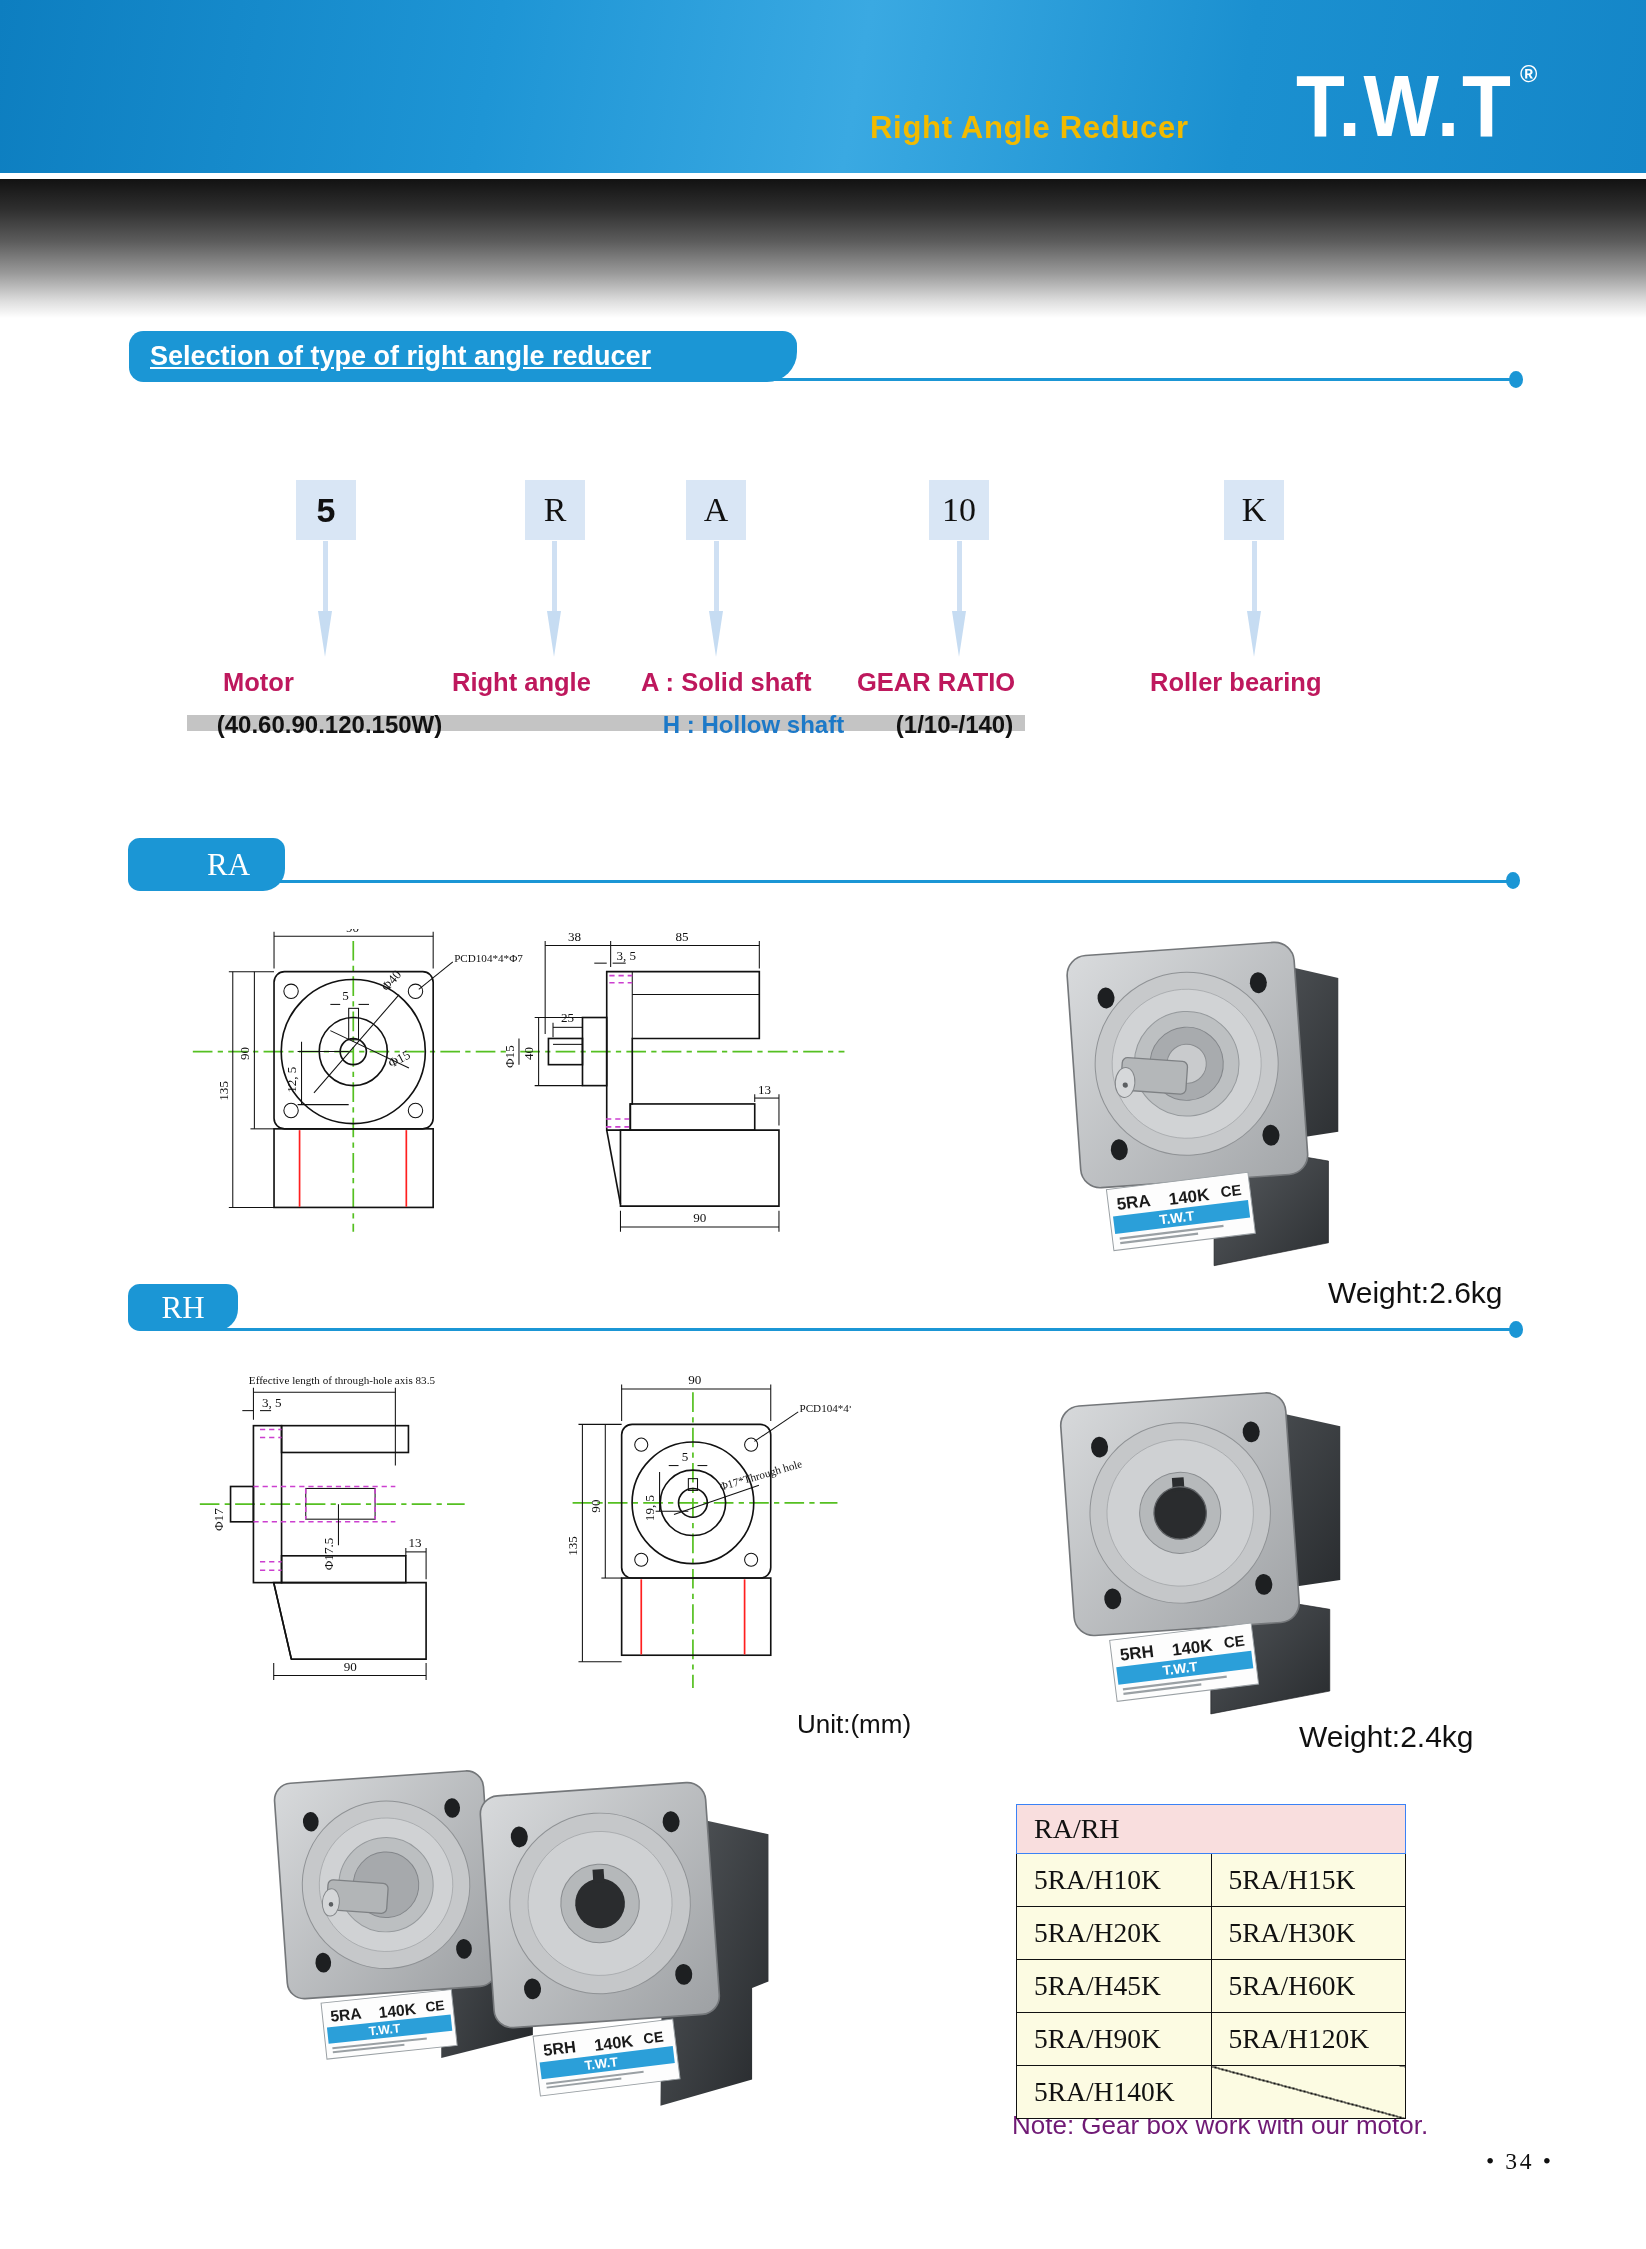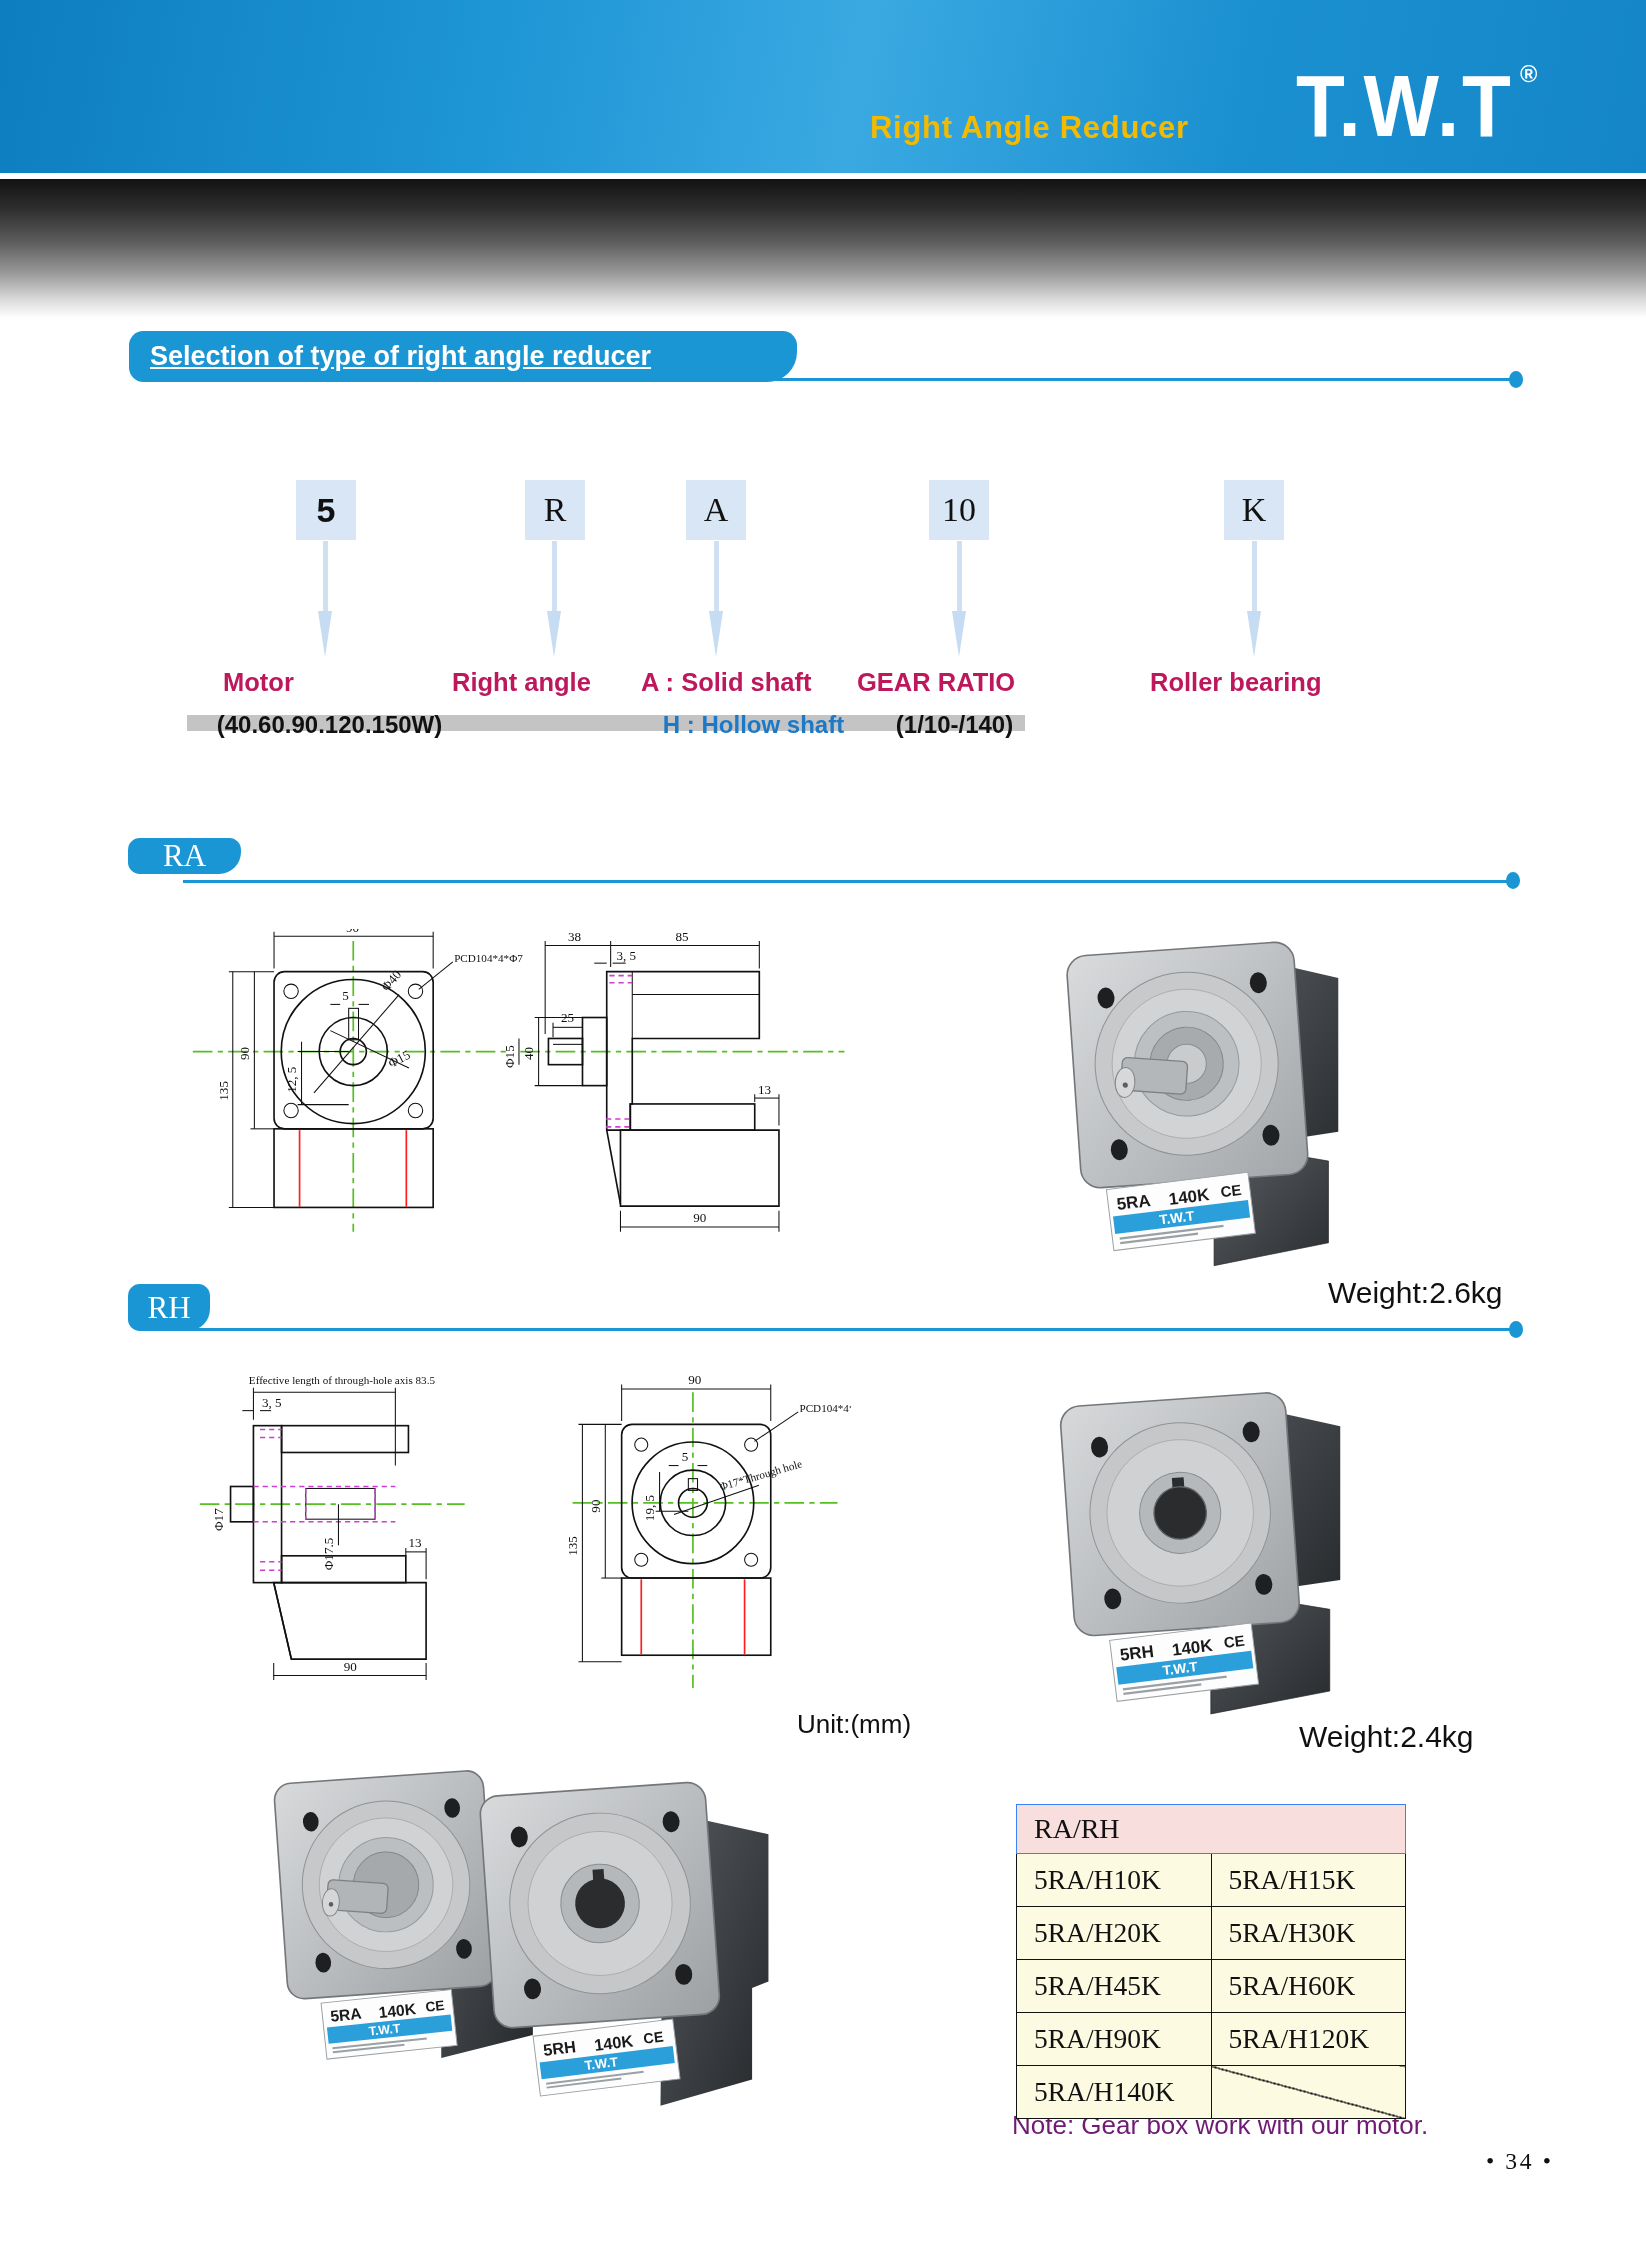--- a/index.html
+++ b/index.html
@@ -110,21 +110,21 @@
   <div class="abs sel-label" style="left:857px;width:209px;">GEAR RATIO</div>
   <div class="abs sel-label" style="left:1150px;width:209px;">Roller bearing</div>
 
   <div class="abs gray-band"></div>
   <div class="abs sel-sub sub-black" style="left:192px;width:275px;">(40.60.90.120.150W)</div>
   <div class="abs sel-sub sub-blue" style="left:616px;width:275px;">H : Hollow shaft</div>
   <div class="abs sel-sub sub-black" style="left:817px;width:275px;">(1/10-/140)</div>
 
   <div class="abs sec-line" style="left:183px;top:880px;width:1335px;"></div>
   <div class="abs sec-dot" style="left:1506px;top:872px;"></div>
-  <div class="abs tab" style="left:128px;top:838px;width:113px;height:36px;">RA</div>
+  <div class="abs tab" style="left:128px;top:838px;width:113px;height:53px;padding-left:44px;">RA</div>
 
   <svg class="abs draw" style="left:183px;top:929px;" width="668" height="308" viewBox="0 0 1020 470">
 
     <line class="cl" x1="15" y1="187" x2="495" y2="187"></line>
     <line class="cl" x1="260" y1="18" x2="260" y2="462"></line>
     <rect class="outline" x="139" y="65" width="243" height="240" rx="16"></rect>
     <rect class="outline" x="139" y="305" width="243" height="120"></rect>
     <circle class="outline" cx="260" cy="187" r="110"></circle>
     <circle class="outline" cx="260" cy="187" r="52"></circle>
     <circle class="outline" cx="260" cy="187" r="20"></circle>
@@ -242,21 +242,21 @@
       <rect x="100" y="427" width="208" height="27" fill="#2b9fd9"></rect>
       <text x="170" y="448" font-size="21" fill="#ffffff">T.W.T</text>
       <rect x="106" y="460" width="160" height="3.5" fill="#9aa0a4"></rect>
       <rect x="106" y="467" width="120" height="3.5" fill="#9aa0a4"></rect>
     </g>
   </svg>
   <div class="abs weight" style="left:1300px;top:1276px;margin-left:28px;">Weight:2.6kg</div>
 
   <div class="abs sec-line" style="left:183px;top:1328px;width:1336px;"></div>
   <div class="abs sec-dot" style="left:1509px;top:1321px;"></div>
-  <div class="abs tab" style="left:128px;top:1284px;width:82px;height:47px;">RH</div>
+  <div class="abs tab" style="left:128px;top:1284px;width:110px;height:47px;">RH</div>
 
   <svg class="abs draw" style="left:183px;top:1374px;" width="668" height="327" viewBox="0 0 1020 500">
 
     <line class="cl" x1="25" y1="199" x2="430" y2="199"></line>
     <text class="xs" x="100" y="16">Effective length of through-hole axis 83.5</text>
     <line class="dim" x1="107" y1="28" x2="324" y2="28"></line>
     <line class="dim" x1="107" y1="21" x2="107" y2="70"></line>
       <line class="dim" x1="324" y1="21" x2="324" y2="140"></line>
     <line class="dim" x1="107" y1="56" x2="90" y2="56"></line>
       <line class="dim" x1="117" y1="56" x2="134" y2="56"></line>

